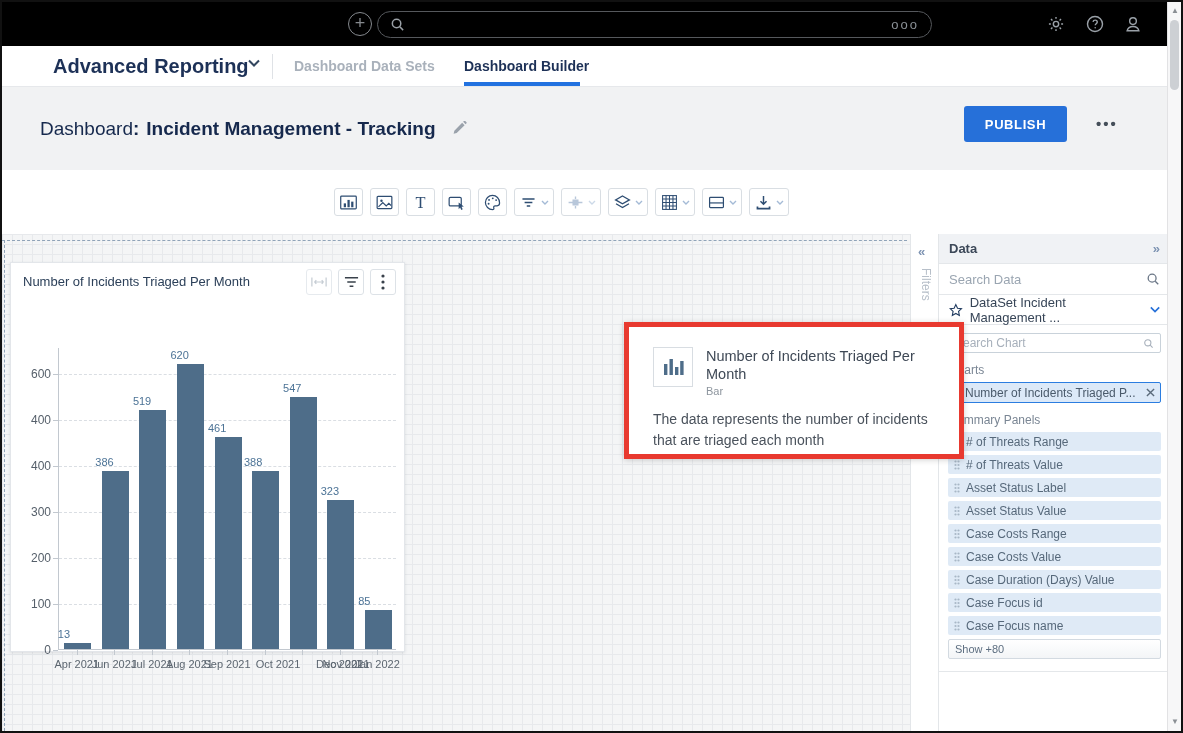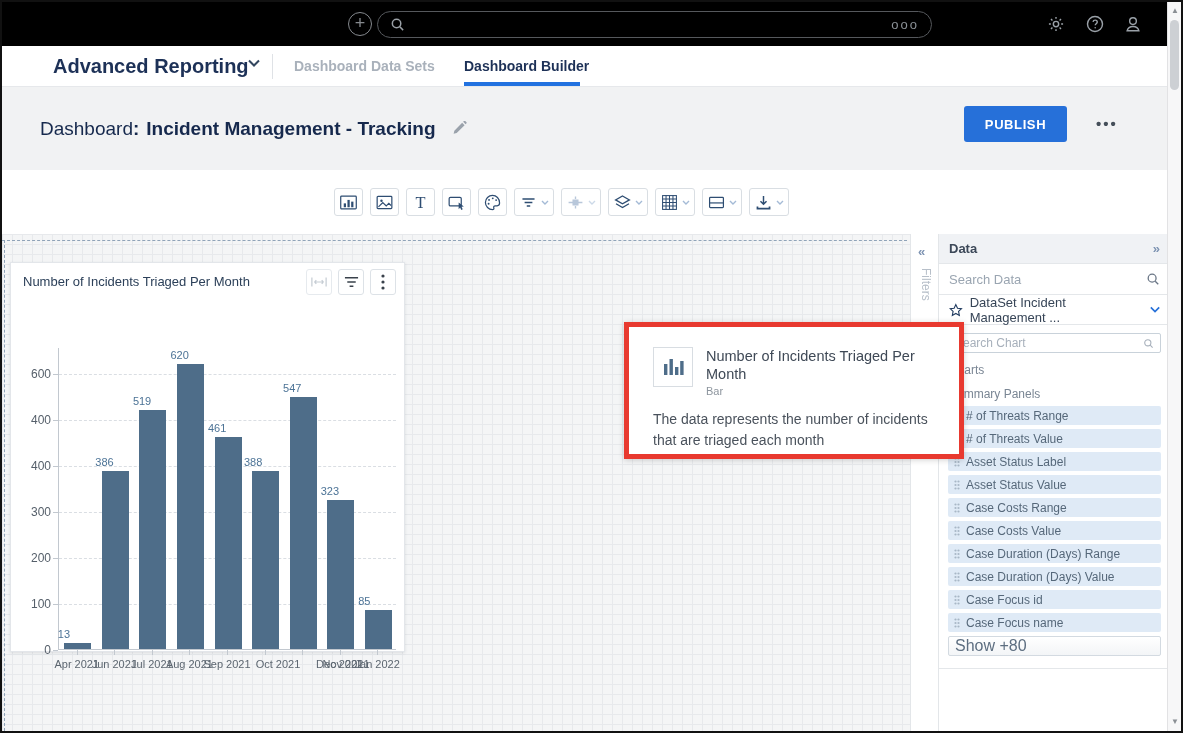--- a/index.html
+++ b/index.html
@@ -109,21 +109,21 @@
   .dp-section{margin:10px 10px 5px 10px;font-size:12px;color:#7a8694;}
   .dp-selected{margin:3px 9px 0 9px;height:21px;border:1.5px solid #2b7de0;border-radius:2px;background:#dce9f8;
                display:flex;align-items:center;gap:5px;padding:0 5px;font-size:12px;color:#4a5a6b;}
   .dp-selected .x{margin-left:auto;color:#5a6a7a;}
   .dp-list{margin:4px 9px 0 9px;display:flex;flex-direction:column;gap:4px;}
   .dp-item{height:19px;background:#dfeaf6;border-radius:2px;display:flex;align-items:center;gap:6px;
            padding:0 6px;font-size:12px;color:#56687a;}
   .handle{color:#a8b7c6;flex:0 0 auto;display:flex;}
   .dp-showmore{margin:4px 9px 0 9px;height:20px;border:1px solid #d3dae1;border-radius:2px;
                background:linear-gradient(#ffffff,#f3f5f7);display:flex;align-items:center;padding:0 6px;
-               font-size:16px;color:#5d6e80;}
+               font-size:11px;color:#5d6e80;}
   .dp-footer{margin-top:12px;border-top:1px solid #e4e7ea;height:40px;}
   svg{display:block;}
 </style>
 </head>
 <body>
 
 <div class="frame">
 
   <div class="topbar">
     <div class="plus-btn">+</div>
@@ -403,20 +403,34 @@
           </svg>
       </div>
       <div class="dp-chartsearch">
         <span>Search Chart</span>
         <svg width="11" height="11" viewBox="0 0 16 16" fill="none" stroke="currentColor" stroke-width="1.6">
             <circle cx="7" cy="7" r="4.5"></circle>
             <line x1="10.5" y1="10.5" x2="14" y2="14"></line>
           </svg>
       </div>
       <div class="dp-section">Charts</div>
+      <div class="dp-selected">
+        <svg class="handle" width="6" height="10" viewBox="0 0 6 10" fill="#9fb0c2">
+            <circle cx="1.5" cy="1.5" r="1.1"></circle>
+            <circle cx="4.5" cy="1.5" r="1.1"></circle>
+            <circle cx="1.5" cy="5" r="1.1"></circle>
+            <circle cx="4.5" cy="5" r="1.1"></circle>
+            <circle cx="1.5" cy="8.5" r="1.1"></circle>
+            <circle cx="4.5" cy="8.5" r="1.1"></circle>
+          </svg>
+        <span>Number of Incidents Triaged P...</span>
+        <svg class="x" width="9" height="9" viewBox="0 0 10 10" fill="none" stroke="currentColor" stroke-width="1.5">
+            <path d="M1 1l8 8M9 1l-8 8"></path>
+          </svg>
+      </div>
       <div class="dp-section">Summary Panels</div>
       <div class="dp-list">
 
           <div class="dp-item">
             <svg class="handle" width="6" height="10" viewBox="0 0 6 10" fill="#a8b7c6">
               <circle cx="1.5" cy="1.5" r="1.1"></circle>
               <circle cx="4.5" cy="1.5" r="1.1"></circle>
               <circle cx="1.5" cy="5" r="1.1"></circle>
               <circle cx="4.5" cy="5" r="1.1"></circle>
               <circle cx="1.5" cy="8.5" r="1.1"></circle>
@@ -478,31 +492,20 @@
               <circle cx="1.5" cy="1.5" r="1.1"></circle>
               <circle cx="4.5" cy="1.5" r="1.1"></circle>
               <circle cx="1.5" cy="5" r="1.1"></circle>
               <circle cx="4.5" cy="5" r="1.1"></circle>
               <circle cx="1.5" cy="8.5" r="1.1"></circle>
               <circle cx="4.5" cy="8.5" r="1.1"></circle>
             </svg>
             <span>Case Costs Value</span>
           </div>
 
-          <div class="dp-item">
-            <svg class="handle" width="6" height="10" viewBox="0 0 6 10" fill="#a8b7c6">
-              <circle cx="1.5" cy="1.5" r="1.1"></circle>
-              <circle cx="4.5" cy="1.5" r="1.1"></circle>
-              <circle cx="1.5" cy="5" r="1.1"></circle>
-              <circle cx="4.5" cy="5" r="1.1"></circle>
-              <circle cx="1.5" cy="8.5" r="1.1"></circle>
-              <circle cx="4.5" cy="8.5" r="1.1"></circle>
-            </svg>
-            <span>Case Duration (Days) Range</span>
-          </div>
 
           <div class="dp-item">
             <svg class="handle" width="6" height="10" viewBox="0 0 6 10" fill="#a8b7c6">
               <circle cx="1.5" cy="1.5" r="1.1"></circle>
               <circle cx="4.5" cy="1.5" r="1.1"></circle>
               <circle cx="1.5" cy="5" r="1.1"></circle>
               <circle cx="4.5" cy="5" r="1.1"></circle>
               <circle cx="1.5" cy="8.5" r="1.1"></circle>
               <circle cx="4.5" cy="8.5" r="1.1"></circle>
             </svg>

